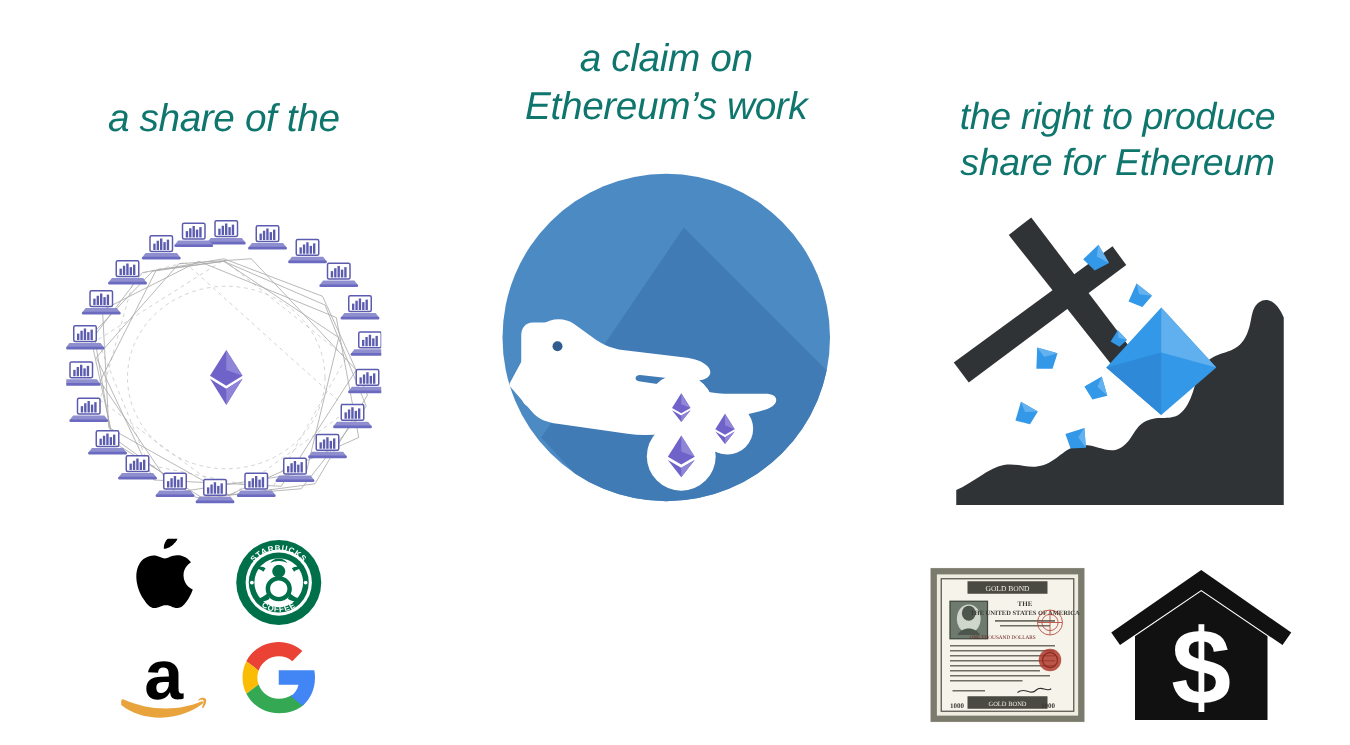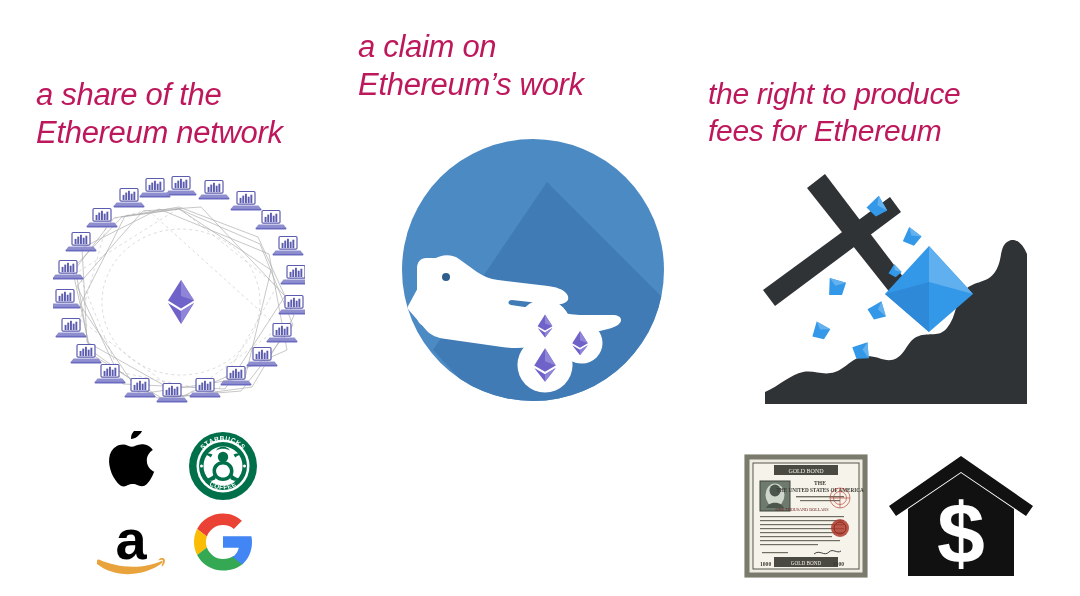--- a/index.html
+++ b/index.html
@@ -16,28 +16,28 @@
   
   .col{position:absolute;top:0;height:596px;}
   .col-1{left:0;width:358px;}
   .col-2{left:358px;width:350px;}
   .col-3{left:708px;width:372px;}
 
   
   .heading{
     position:absolute;
     width:100%;
-    text-align:left;
+    text-align:center;
     font-style:italic;
     font-weight:400;
-    color:#be185d;
+    color:#0f766e;
     letter-spacing:-0.3px;
     line-height:1.22;
   }
-  .h1{top:76px;font-size:31px;padding-left:36px;}
+  .h1{top:76px;font-size:31px;}
   .h2{top:28px;font-size:31px;}
   .h3{top:76px;font-size:30px;}
 
   
   .network{
     position:absolute;left:50%;top:168px;
     width:252px;height:242px;
     transform:translateX(-50%);
   }
   .network svg{display:block;width:252px;height:242px;}
@@ -81,21 +81,20 @@
 </style>
 </head>
 <body>
 
 <div class="stage">
 
   <div class="col col-1">
 
     <div class="heading h1">
       <div>a share of the</div>
-      <div>Ethereum network</div>
     </div>
 
     <div class="network">
       <svg viewBox="0 0 252 242" xmlns="http://www.w3.org/2000/svg" aria-hidden="true">
         <defs>
 
           <g id="laptop">
             <rect x="-9" y="-7.5" width="18" height="12.6" rx="1.2" fill="#ffffff" stroke="#5b5bb0" stroke-width="1.2"></rect>
             <rect x="-6.4" y="-1.1" width="1.9" height="5.1" fill="#5b5bb0"></rect>
             <rect x="-3.7" y="-3.4" width="1.9" height="7.4" fill="#5b5bb0"></rect>
@@ -332,21 +331,21 @@
           <text x="75" y="111" text-anchor="middle" font-family="Liberation Sans, sans-serif" font-size="86" font-weight="bold" fill="#ffffff">$</text>
         </svg>
       </div>
     </div>
   </div>
 
   <div class="col col-3">
 
     <div class="heading h3">
       <div>the right to produce</div>
-      <div>fees for Ethereum</div>
+      <div>share for Ethereum</div>
     </div>
 
     <div class="mining">
       <svg viewBox="0 0 290 250" xmlns="http://www.w3.org/2000/svg" aria-hidden="true">
         <defs>
           <g id="shard">
             <path d="M0 -13 L11 1 L0 9 L-11 1 Z" fill="#3498e8"></path>
             <path d="M0 -13 L11 1 L0 -3 Z" fill="#63b1ef"></path>
           </g>
         </defs>

